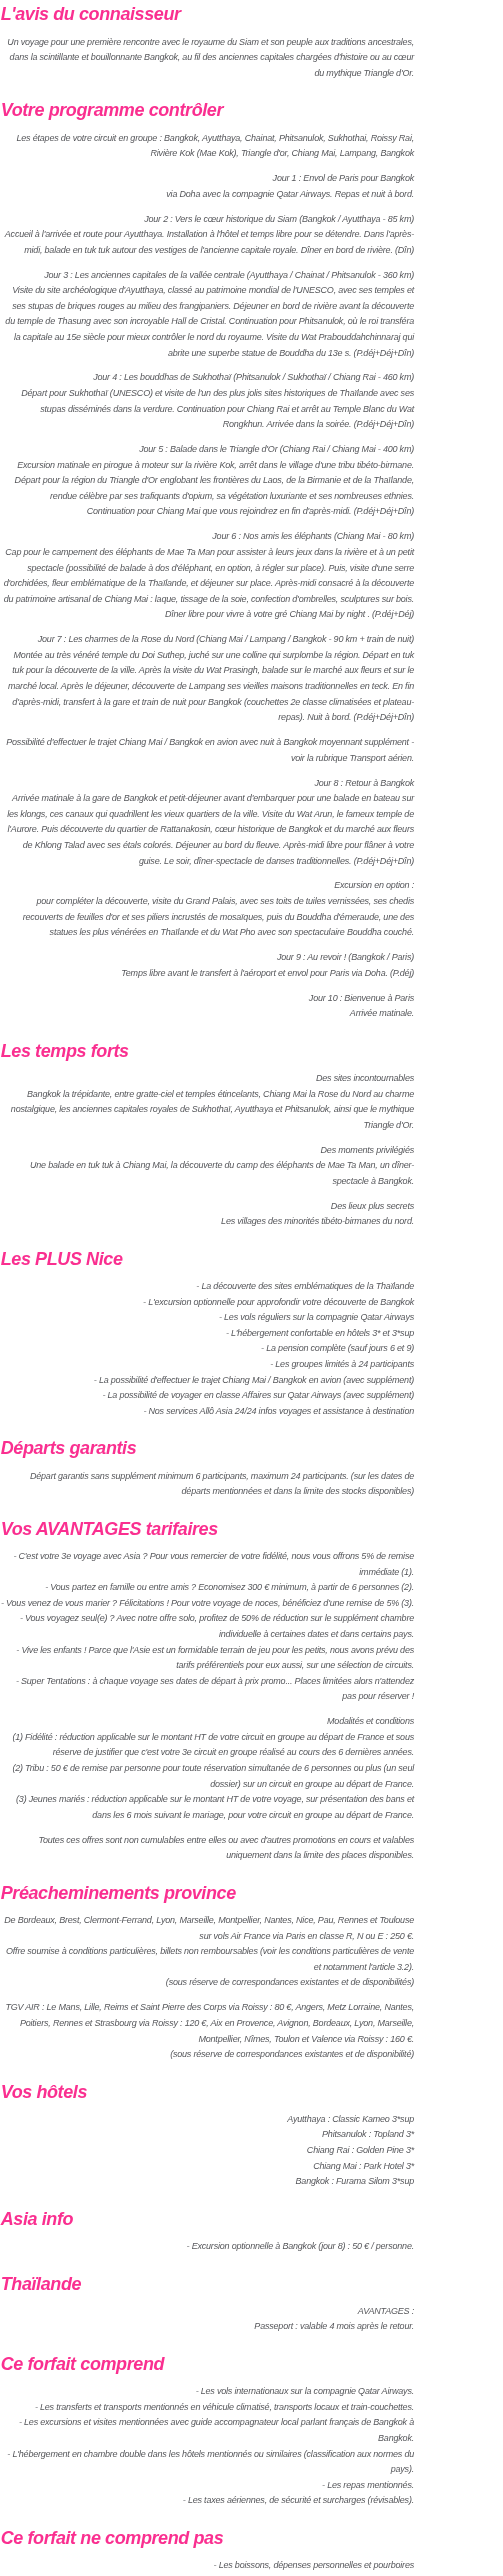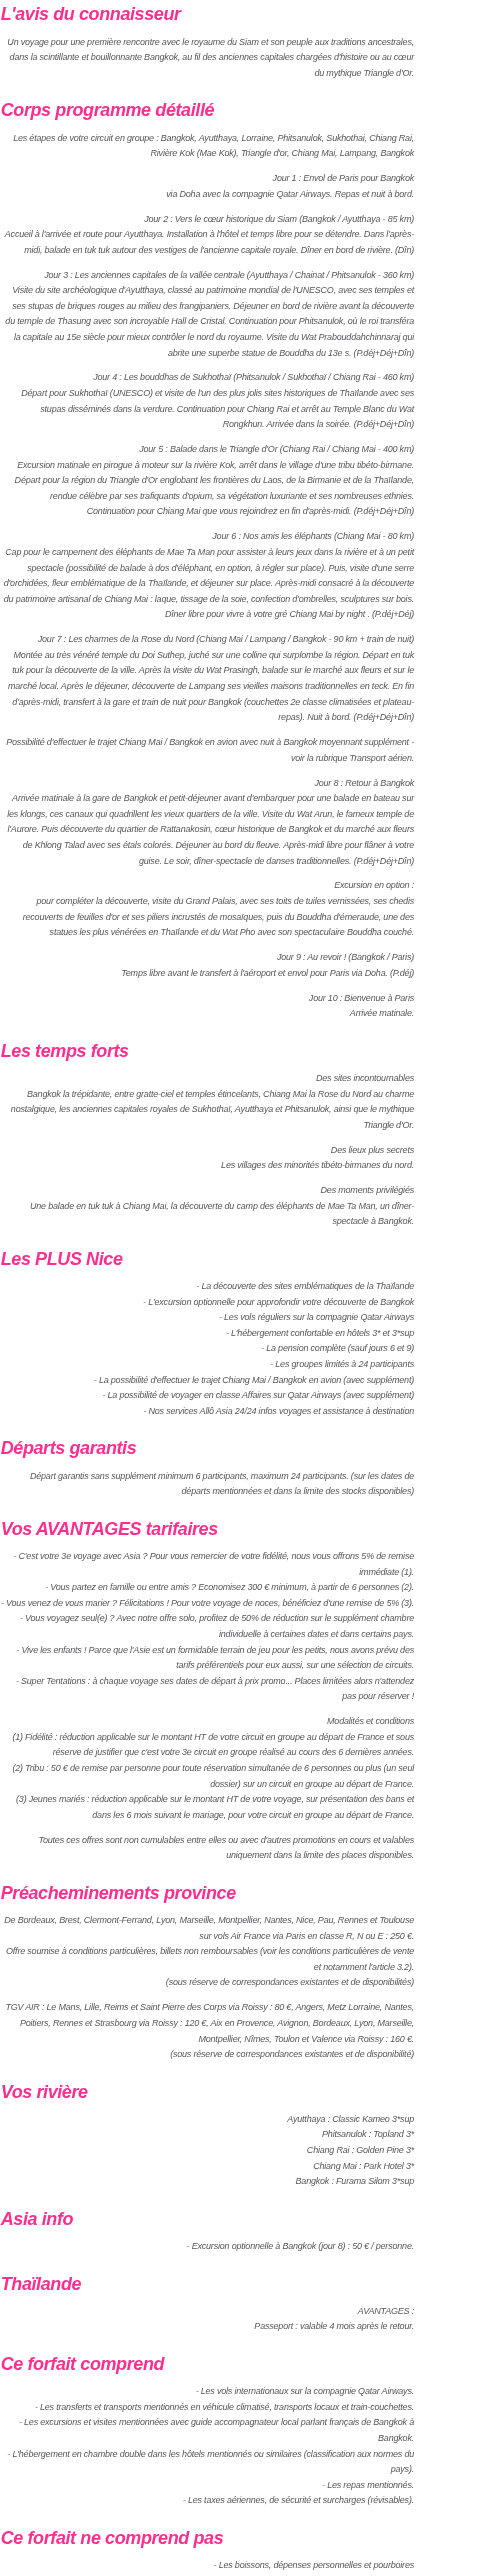--- a/index.html
+++ b/index.html
@@ -45,40 +45,40 @@
 </head>
 <body>
 
 <main data-name="itinerary-page">
   <div data-name="content-root">
       <section data-name="content-section">
         <h2 data-name="section-heading">L'avis du connaisseur</h2>
         <p data-name="paragraph"><span data-name="paragraph-line">Un voyage pour une première rencontre avec le royaume du Siam et son peuple aux traditions ancestrales, dans la scintillante et bouillonnante Bangkok, au fil des anciennes capitales chargées d'histoire ou au cœur du mythique Triangle d'Or.</span></p>
       </section>
       <section data-name="content-section">
-        <h2 data-name="section-heading">Corps programme détaillé</h2>
-        <p data-name="paragraph"><span data-name="paragraph-line">Les étapes de votre circuit en groupe : Bangkok, Ayutthaya, Lorraine, Phitsanulok, Sukhothai, Chiang Rai, Rivière Kok (Mae Kok), Triangle d'or, Chiang Mai, Lampang, Bangkok</span></p>
+        <h2 data-name="section-heading">Votre programme contrôler</h2>
+        <p data-name="paragraph"><span data-name="paragraph-line">Les étapes de votre circuit en groupe : Bangkok, Ayutthaya, Chainat, Phitsanulok, Sukhothai, Roissy Rai, Rivière Kok (Mae Kok), Triangle d'or, Chiang Mai, Lampang, Bangkok</span></p>
         <p data-name="paragraph"><span data-name="paragraph-line">Jour 1 : Envol de Paris pour Bangkok</span><br><span data-name="paragraph-line">via Doha avec la compagnie Qatar Airways. Repas et nuit à bord.</span></p>
         <p data-name="paragraph"><span data-name="paragraph-line">Jour 2 : Vers le cœur historique du Siam (Bangkok / Ayutthaya - 85 km)</span><br><span data-name="paragraph-line">Accueil à l'arrivée et route pour Ayutthaya. Installation à l'hôtel et temps libre pour se détendre. Dans l'après-midi, balade en tuk tuk autour des vestiges de l'ancienne capitale royale. Dîner en bord de rivière. (Dîn)</span></p>
         <p data-name="paragraph"><span data-name="paragraph-line">Jour 3 : Les anciennes capitales de la vallée centrale (Ayutthaya / Chainat / Phitsanulok - 360 km)</span><br><span data-name="paragraph-line">Visite du site archéologique d'Ayutthaya, classé au patrimoine mondial de l'UNESCO, avec ses temples et ses stupas de briques rouges au milieu des frangipaniers. Déjeuner en bord de rivière avant la découverte du temple de Thasung avec son incroyable Hall de Cristal. Continuation pour Phitsanulok, où le roi transféra la capitale au 15e siècle pour mieux contrôler le nord du royaume. Visite du Wat Prabouddahchinnaraj qui abrite une superbe statue de Bouddha du 13e s. (P.déj+Déj+Dîn)</span></p>
         <p data-name="paragraph"><span data-name="paragraph-line">Jour 4 : Les bouddhas de Sukhothaï (Phitsanulok / Sukhothaï / Chiang Rai - 460 km)</span><br><span data-name="paragraph-line">Départ pour Sukhothaï (UNESCO) et visite de l'un des plus jolis sites historiques de Thaïlande avec ses stupas disséminés dans la verdure. Continuation pour Chiang Rai et arrêt au Temple Blanc du Wat Rongkhun. Arrivée dans la soirée. (P.déj+Déj+Dîn)</span></p>
         <p data-name="paragraph"><span data-name="paragraph-line">Jour 5 : Balade dans le Triangle d'Or (Chiang Rai / Chiang Mai - 400 km)</span><br><span data-name="paragraph-line">Excursion matinale en pirogue à moteur sur la rivière Kok, arrêt dans le village d'une tribu tibéto-birmane. Départ pour la région du Triangle d'Or englobant les frontières du Laos, de la Birmanie et de la Thaïlande, rendue célèbre par ses trafiquants d'opium, sa végétation luxuriante et ses nombreuses ethnies. Continuation pour Chiang Mai que vous rejoindrez en fin d'après-midi. (P.déj+Déj+Dîn)</span></p>
         <p data-name="paragraph"><span data-name="paragraph-line">Jour 6 : Nos amis les éléphants (Chiang Mai - 80 km)</span><br><span data-name="paragraph-line">Cap pour le campement des éléphants de Mae Ta Man pour assister à leurs jeux dans la rivière et à un petit spectacle (possibilité de balade à dos d'éléphant, en option, à régler sur place). Puis, visite d'une serre d'orchidées, fleur emblématique de la Thaïlande, et déjeuner sur place. Après-midi consacré à la découverte du patrimoine artisanal de Chiang Mai : laque, tissage de la soie, confection d'ombrelles, sculptures sur bois. Dîner libre pour vivre à votre gré Chiang Mai by night . (P.déj+Déj)</span></p>
         <p data-name="paragraph"><span data-name="paragraph-line">Jour 7 : Les charmes de la Rose du Nord (Chiang Mai / Lampang / Bangkok - 90 km + train de nuit)</span><br><span data-name="paragraph-line">Montée au très vénéré temple du Doi Suthep, juché sur une colline qui surplombe la région. Départ en tuk tuk pour la découverte de la ville. Après la visite du Wat Prasingh, balade sur le marché aux fleurs et sur le marché local. Après le déjeuner, découverte de Lampang ses vieilles maisons traditionnelles en teck. En fin d'après-midi, transfert à la gare et train de nuit pour Bangkok (couchettes 2e classe climatisées et plateau-repas). Nuit à bord. (P.déj+Déj+Dîn)</span></p>
         <p data-name="paragraph"><span data-name="paragraph-line">Possibilité d'effectuer le trajet Chiang Mai / Bangkok en avion avec nuit à Bangkok moyennant supplément - voir la rubrique Transport aérien.</span></p>
         <p data-name="paragraph"><span data-name="paragraph-line">Jour 8 : Retour à Bangkok</span><br><span data-name="paragraph-line">Arrivée matinale à la gare de Bangkok et petit-déjeuner avant d'embarquer pour une balade en bateau sur les klongs, ces canaux qui quadrillent les vieux quartiers de la ville. Visite du Wat Arun, le fameux temple de l'Aurore. Puis découverte du quartier de Rattanakosin, cœur historique de Bangkok et du marché aux fleurs de Khlong Talad avec ses étals colorés. Déjeuner au bord du fleuve. Après-midi libre pour flâner à votre guise. Le soir, dîner-spectacle de danses traditionnelles. (P.déj+Déj+Dîn)</span></p>
         <p data-name="paragraph"><span data-name="paragraph-line">Excursion en option :</span><br><span data-name="paragraph-line">pour compléter la découverte, visite du Grand Palais, avec ses toits de tuiles vernissées, ses chedis recouverts de feuilles d'or et ses piliers incrustés de mosaïques, puis du Bouddha d'émeraude, une des statues les plus vénérées en Thaïlande et du Wat Pho avec son spectaculaire Bouddha couché.</span></p>
         <p data-name="paragraph"><span data-name="paragraph-line">Jour 9 : Au revoir ! (Bangkok / Paris)</span><br><span data-name="paragraph-line">Temps libre avant le transfert à l'aéroport et envol pour Paris via Doha. (P.déj)</span></p>
         <p data-name="paragraph"><span data-name="paragraph-line">Jour 10 : Bienvenue à Paris</span><br><span data-name="paragraph-line">Arrivée matinale.</span></p>
       </section>
       <section data-name="content-section">
         <h2 data-name="section-heading">Les temps forts</h2>
         <p data-name="paragraph"><span data-name="paragraph-line">Des sites incontournables</span><br><span data-name="paragraph-line">Bangkok la trépidante, entre gratte-ciel et temples étincelants, Chiang Mai la Rose du Nord au charme nostalgique, les anciennes capitales royales de Sukhothaï, Ayutthaya et Phitsanulok, ainsi que le mythique Triangle d'Or.</span></p>
+        <p data-name="paragraph"><span data-name="paragraph-line">Des moments privilégiés</span><br><span data-name="paragraph-line">Une balade en tuk tuk à Chiang Mai, la découverte du camp des éléphants de Mae Ta Man, un dîner-spectacle à Bangkok.</span></p>
         <p data-name="paragraph"><span data-name="paragraph-line">Des lieux plus secrets</span><br><span data-name="paragraph-line">Les villages des minorités tibéto-birmanes du nord.</span></p>
-        <p data-name="paragraph"><span data-name="paragraph-line">Des moments privilégiés</span><br><span data-name="paragraph-line">Une balade en tuk tuk à Chiang Mai, la découverte du camp des éléphants de Mae Ta Man, un dîner-spectacle à Bangkok.</span></p>
       </section>
       <section data-name="content-section">
         <h2 data-name="section-heading">Les PLUS Nice</h2>
         <p data-name="paragraph"><span data-name="paragraph-line">- La découverte des sites emblématiques de la Thaïlande</span><br><span data-name="paragraph-line">- L'excursion optionnelle pour approfondir votre découverte de Bangkok</span><br><span data-name="paragraph-line">- Les vols réguliers sur la compagnie Qatar Airways</span><br><span data-name="paragraph-line">- L'hébergement confortable en hôtels 3* et 3*sup</span><br><span data-name="paragraph-line">- La pension complète (sauf jours 6 et 9)</span><br><span data-name="paragraph-line">- Les groupes limités à 24 participants</span><br><span data-name="paragraph-line">- La possibilité d'effectuer le trajet Chiang Mai / Bangkok en avion (avec supplément)</span><br><span data-name="paragraph-line">- La possibilité de voyager en classe Affaires sur Qatar Airways (avec supplément)</span><br><span data-name="paragraph-line">- Nos services Allô Asia 24/24 infos voyages et assistance à destination</span></p>
       </section>
       <section data-name="content-section">
         <h2 data-name="section-heading">Départs garantis</h2>
         <p data-name="paragraph"><span data-name="paragraph-line">Départ garantis sans supplément minimum 6 participants, maximum 24 participants. (sur les dates de départs mentionnées et dans la limite des stocks disponibles)</span></p>
       </section>
       <section data-name="content-section">
@@ -86,21 +86,21 @@
         <p data-name="paragraph"><span data-name="paragraph-line">- C'est votre 3e voyage avec Asia ? Pour vous remercier de votre fidélité, nous vous offrons 5% de remise immédiate (1).</span><br><span data-name="paragraph-line">- Vous partez en famille ou entre amis ? Economisez 300 € minimum, à partir de 6 personnes (2).</span><br><span data-name="paragraph-line">- Vous venez de vous marier ? Félicitations ! Pour votre voyage de noces, bénéficiez d'une remise de 5% (3).</span><br><span data-name="paragraph-line">- Vous voyagez seul(e) ? Avec notre offre solo, profitez de 50% de réduction sur le supplément chambre individuelle à certaines dates et dans certains pays.</span><br><span data-name="paragraph-line">- Vive les enfants ! Parce que l'Asie est un formidable terrain de jeu pour les petits, nous avons prévu des tarifs préférentiels pour eux aussi, sur une sélection de circuits.</span><br><span data-name="paragraph-line">- Super Tentations : à chaque voyage ses dates de départ à prix promo... Places limitées alors n'attendez pas pour réserver !</span></p>
         <p data-name="paragraph"><span data-name="paragraph-line">Modalités et conditions</span><br><span data-name="paragraph-line">(1) Fidélité : réduction applicable sur le montant HT de votre circuit en groupe au départ de France et sous réserve de justifier que c'est votre 3e circuit en groupe réalisé au cours des 6 dernières années.</span><br><span data-name="paragraph-line">(2) Tribu : 50 € de remise par personne pour toute réservation simultanée de 6 personnes ou plus (un seul dossier) sur un circuit en groupe au départ de France.</span><br><span data-name="paragraph-line">(3) Jeunes mariés : réduction applicable sur le montant HT de votre voyage, sur présentation des bans et dans les 6 mois suivant le mariage, pour votre circuit en groupe au départ de France.</span></p>
         <p data-name="paragraph"><span data-name="paragraph-line">Toutes ces offres sont non cumulables entre elles ou avec d'autres promotions en cours et valables uniquement dans la limite des places disponibles.</span></p>
       </section>
       <section data-name="content-section">
         <h2 data-name="section-heading">Préacheminements province</h2>
         <p data-name="paragraph"><span data-name="paragraph-line">De Bordeaux, Brest, Clermont-Ferrand, Lyon, Marseille, Montpellier, Nantes, Nice, Pau, Rennes et Toulouse sur vols Air France via Paris en classe R, N ou E : 250 €.</span><br><span data-name="paragraph-line">Offre soumise à conditions particulières, billets non remboursables (voir les conditions particulières de vente et notamment l'article 3.2).</span><br><span data-name="paragraph-line">(sous réserve de correspondances existantes et de disponibilités)</span></p>
         <p data-name="paragraph"><span data-name="paragraph-line">TGV AIR : Le Mans, Lille, Reims et Saint Pierre des Corps via Roissy : 80 €, Angers, Metz Lorraine, Nantes, Poitiers, Rennes et Strasbourg via Roissy : 120 €, Aix en Provence, Avignon, Bordeaux, Lyon, Marseille, Montpellier, Nîmes, Toulon et Valence via Roissy : 160 €.</span><br><span data-name="paragraph-line">(sous réserve de correspondances existantes et de disponibilité)</span></p>
       </section>
       <section data-name="content-section">
-        <h2 data-name="section-heading">Vos rivière</h2>
+        <h2 data-name="section-heading">Vos hôtels</h2>
         <p data-name="paragraph"><span data-name="paragraph-line">Ayutthaya : Classic Kameo 3*sup</span><br><span data-name="paragraph-line">Phitsanulok : Topland 3*</span><br><span data-name="paragraph-line">Chiang Rai : Golden Pine 3*</span><br><span data-name="paragraph-line">Chiang Mai : Park Hotel 3*</span><br><span data-name="paragraph-line">Bangkok : Furama Silom 3*sup</span></p>
       </section>
       <section data-name="content-section">
         <h2 data-name="section-heading">Asia info</h2>
         <p data-name="paragraph"><span data-name="paragraph-line">- Excursion optionnelle à Bangkok (jour 8) : 50 € / personne.</span></p>
       </section>
       <section data-name="content-section">
         <h2 data-name="section-heading">Thaïlande</h2>
         <p data-name="paragraph"><span data-name="paragraph-line">AVANTAGES :</span><br><span data-name="paragraph-line">Passeport : valable 4 mois après le retour.</span></p>
       </section>

